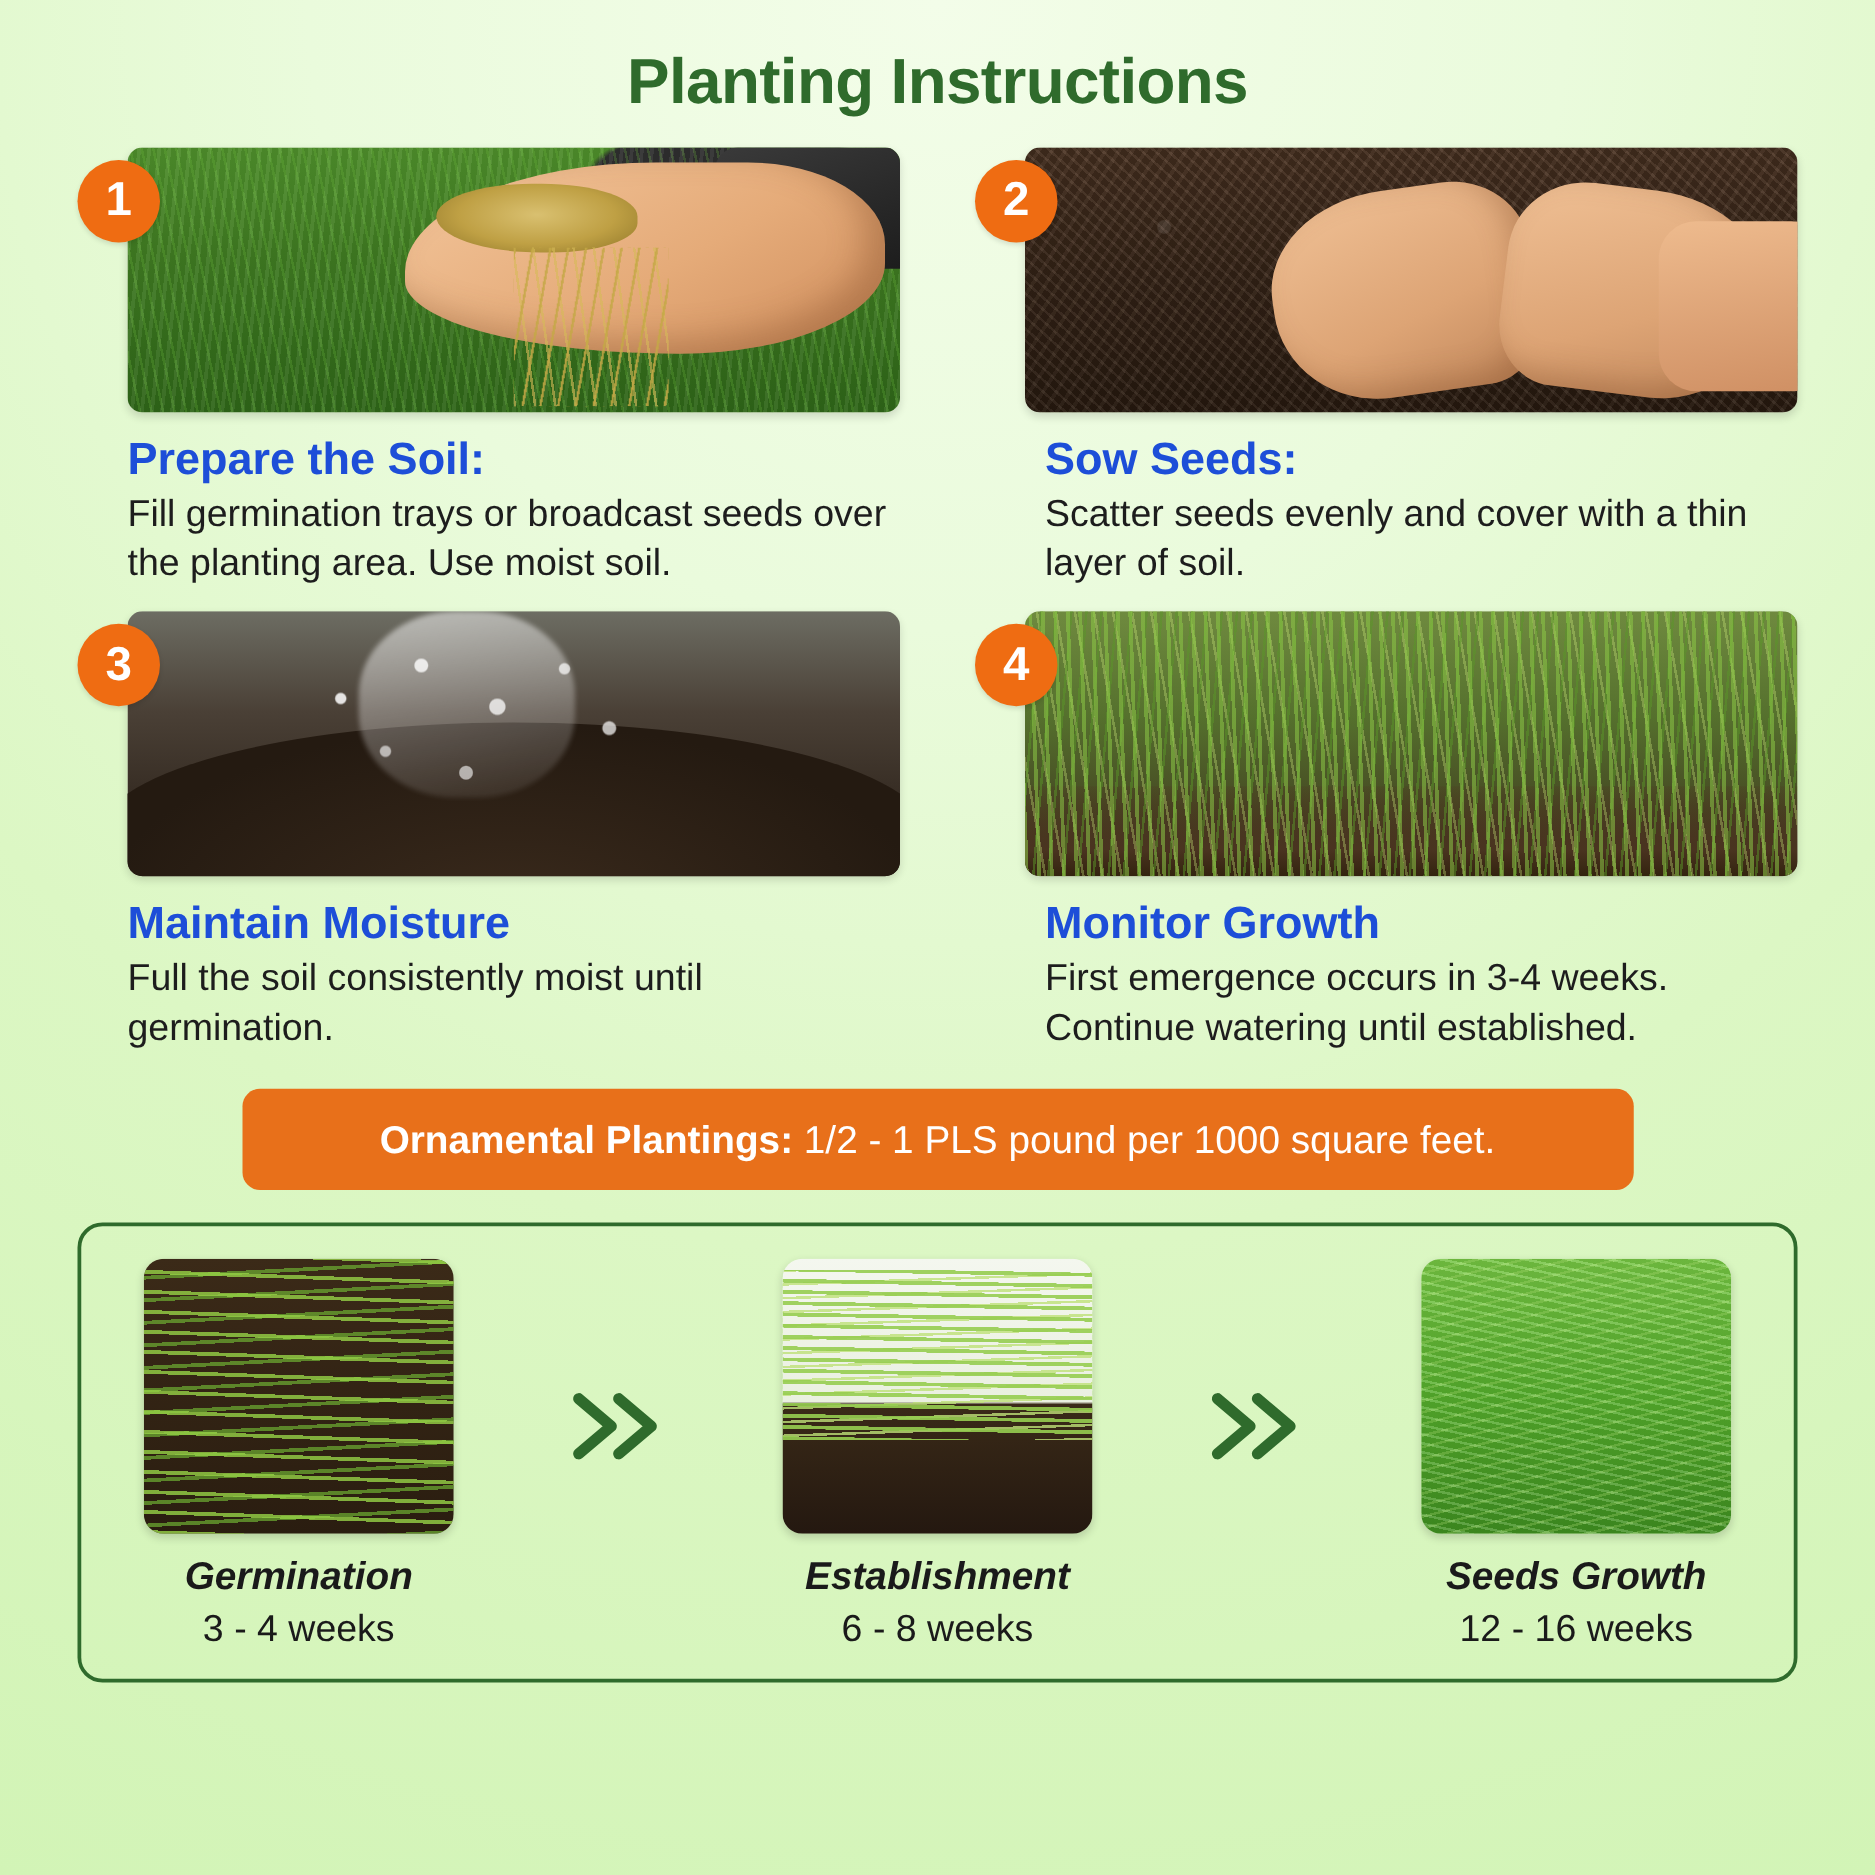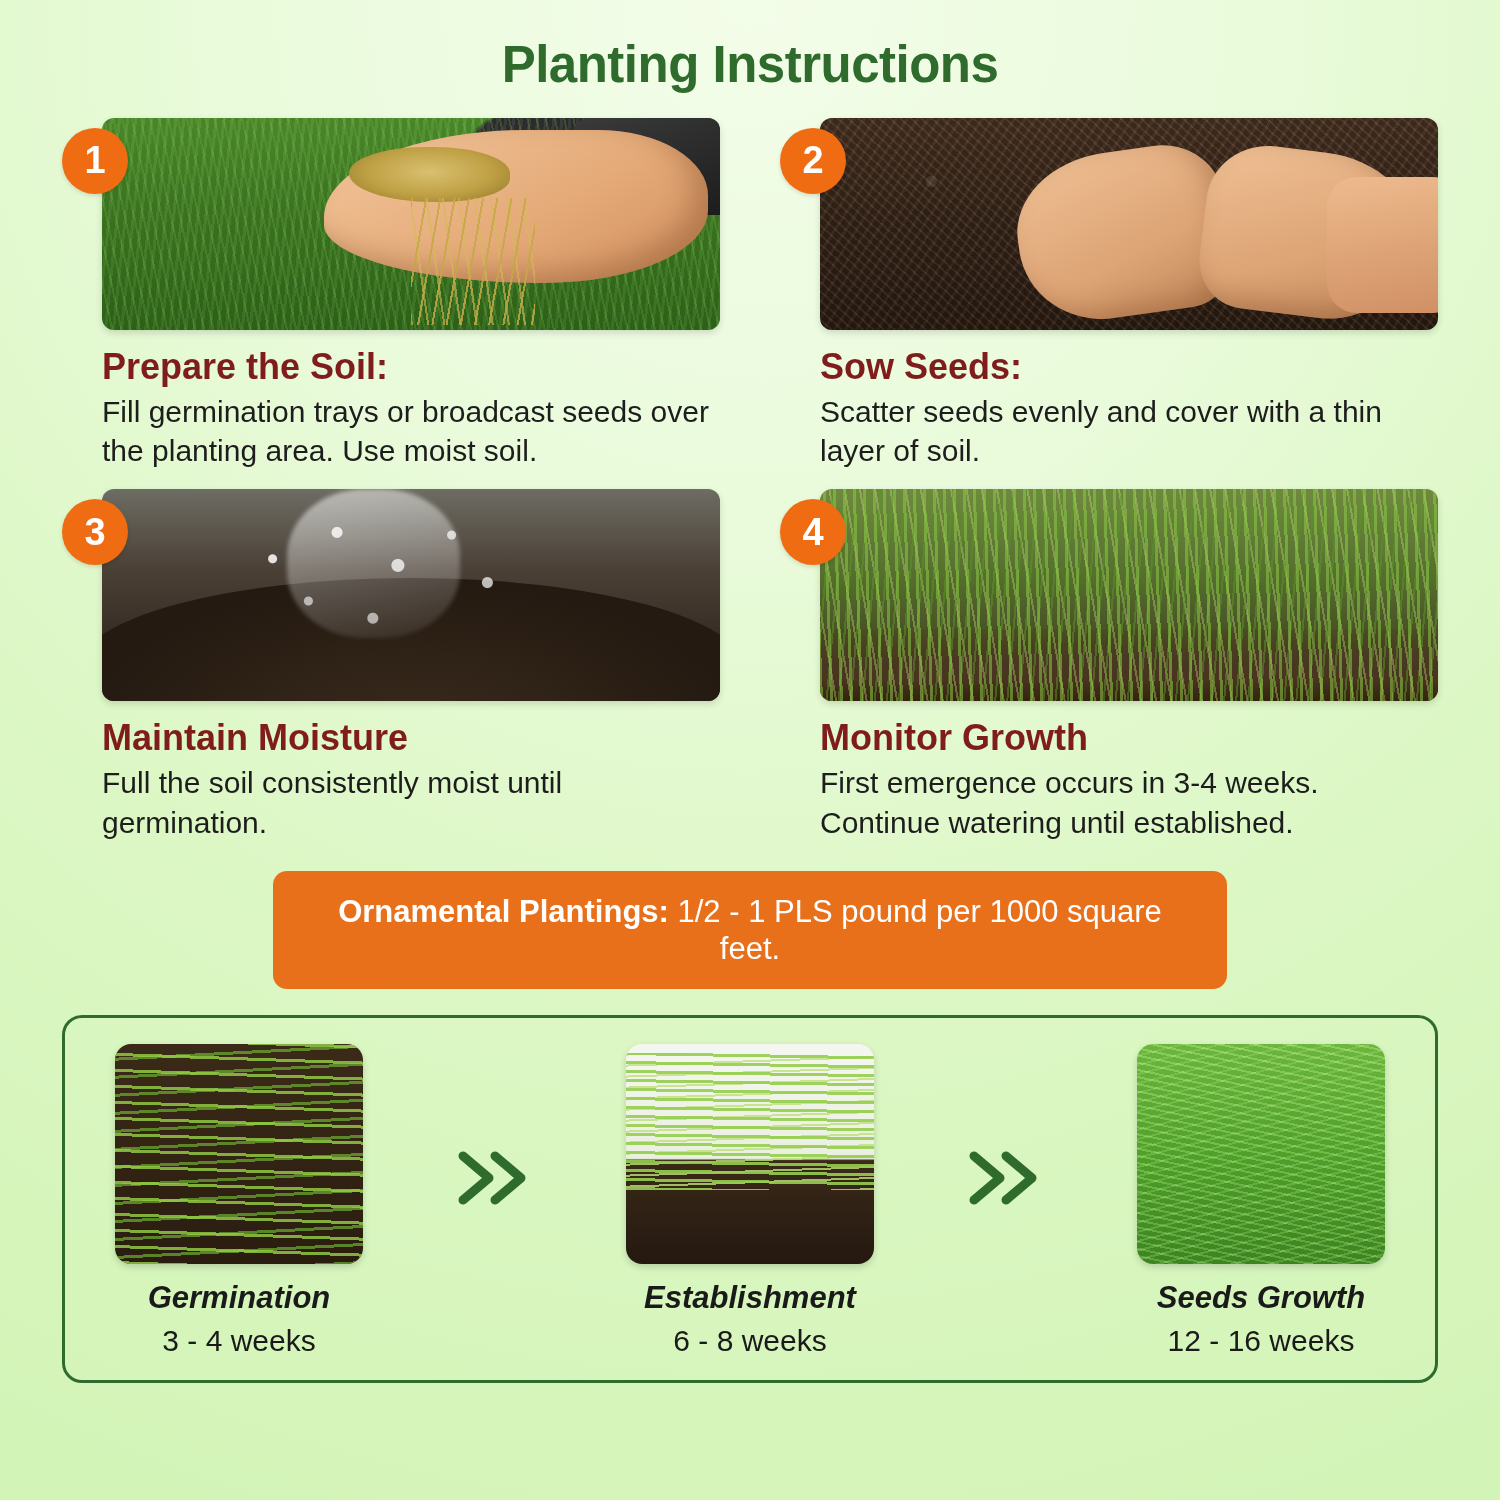--- a/index.html
+++ b/index.html
@@ -66,33 +66,33 @@
   }
   .photo {
     height: 212px;
     border-radius: 12px;
     overflow: hidden;
     position: relative;
     background: #d8e8c8;
     box-shadow: 0 3px 7px rgba(0,0,0,0.14);
   }
   .step-title {
-    color: #7f1d1d;
+    color: #1d4ed8;
     font-size: 36px;
     font-weight: bold;
     margin: 16px 0 4px 0;
   }
   .step-body {
     color: #1d1d1d;
     font-size: 30px;
     line-height: 1.33;
     max-width: 640px;
   }
   .step.right .step-title,
-  .step.right .step-body { margin-left: 0; }
+  .step.right .step-body { margin-left: 16px; }
 
   
   .img-inner { position: absolute; inset: 0; }
 
   
   .p1 {
     background:
       radial-gradient(ellipse at 78% 12%, #2f2f2f 0%, #2f2f2f 16%, rgba(47,47,47,0) 17%),
       linear-gradient(180deg, #4e8d2b 0%, #3f7a22 40%, #2f6519 100%);
   }
@@ -206,21 +206,21 @@
   }
   .p4 .dirt {
     position: absolute; left: 0; bottom: 0;
     width: 100%; height: 34%;
     background: linear-gradient(180deg, rgba(80,55,30,0.2), #4a3420 70%, #33230f 100%);
   }
 
   
   .callout {
     margin: 28px auto 0 auto;
-    width: 954px;
+    width: 1113px;
     background: #e8701a;
     color: #ffffff;
     border-radius: 14px;
     padding: 22px 34px;
     box-sizing: border-box;
     font-size: 31px;
     line-height: 1.2;
     text-align: center;
   }
   .callout b { font-weight: bold; }

